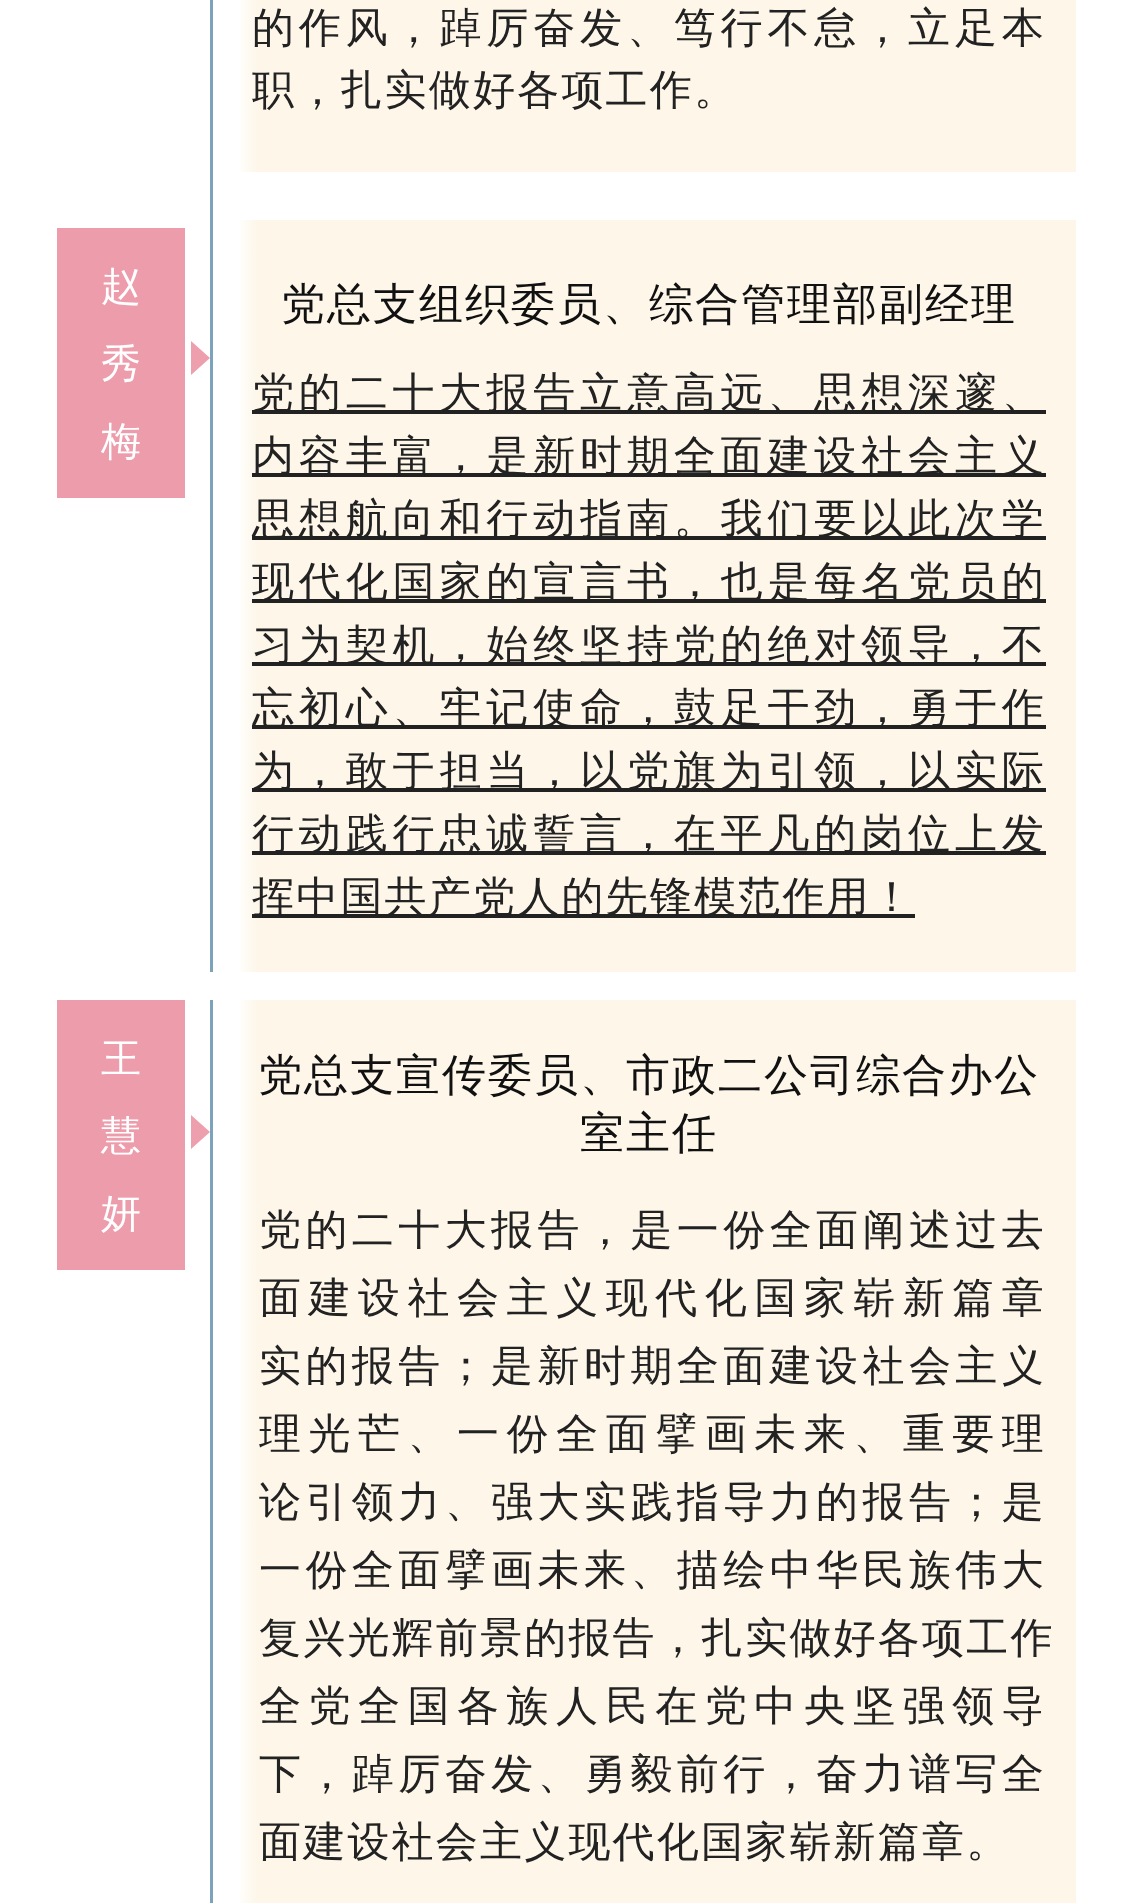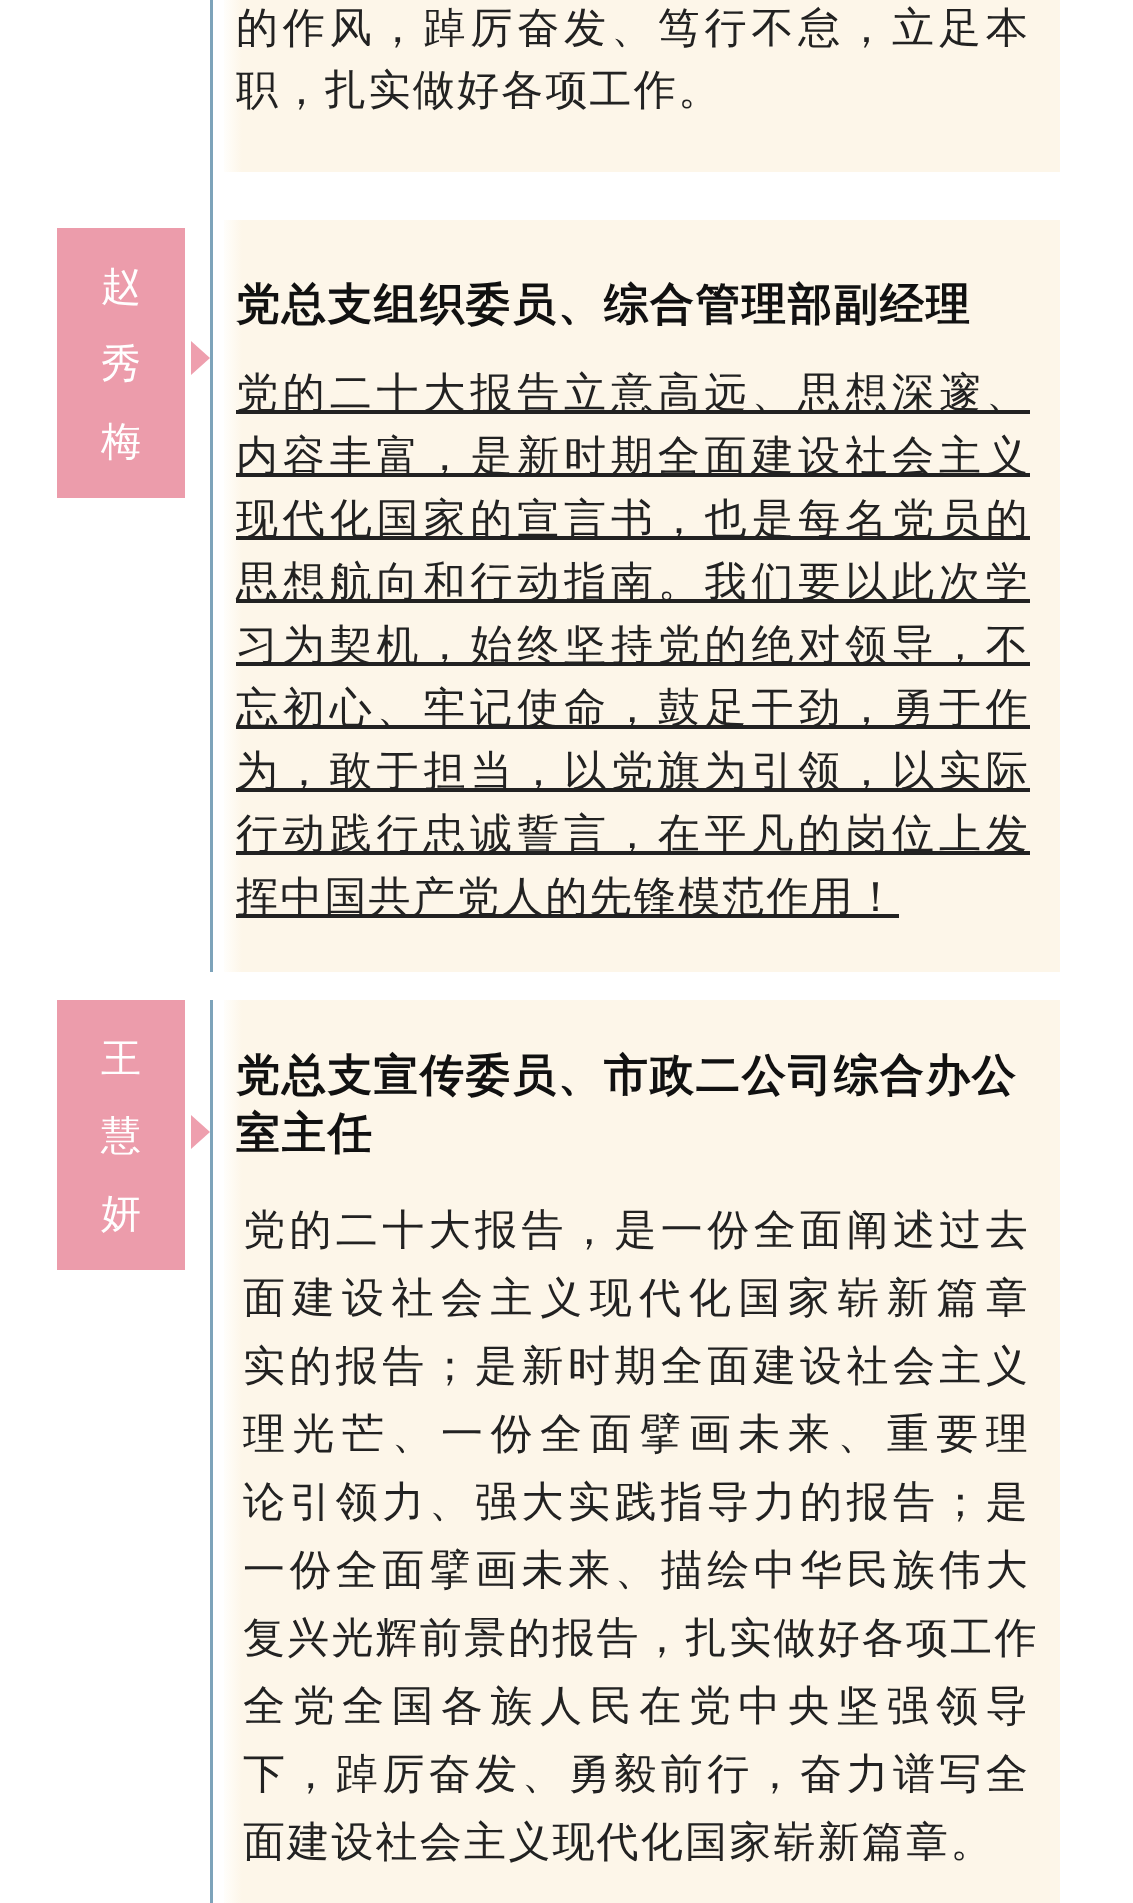--- a/index.html
+++ b/index.html
@@ -3,21 +3,21 @@
 <meta charset="utf-8">
 <style>
   html, body { margin:0; padding:0; }
   body {
     width:1133px; height:1903px; position:relative;
     background:#ffffff; overflow:hidden;
     font-family:"Liberation Sans","DejaVu Sans",sans-serif;
   }
   
   .cream-card {
-    position:absolute; left:224px; width:836px;
+    position:absolute; left:240px; width:836px;
     background:linear-gradient(90deg, #fffefb 0px, #fdf6e9 18px);
   }
   #intro-card   { top:0;      height:172px; }
   #content-1    { top:220px;  height:752px; }
   #content-2    { top:1000px; height:903px; }
 
   
   .vline { position:absolute; left:210px; width:3px; background:#7da3ba; }
   #vline-a { top:0;      height:972px; }
   #vline-b { top:1000px; height:903px; }
@@ -38,21 +38,21 @@
     border-left:19px solid #ee9fae;
     border-top:17px solid transparent;
     border-bottom:17px solid transparent;
   }
   #arrow-1 { top:341px; }
   #arrow-2 { top:1115px; }
 
   
   .role-title {
     position:absolute; left:12px; right:30px;
-    font-weight:bold; font-size:44px; color:#111111; letter-spacing:2px;
+    font-weight:normal; font-size:44px; color:#111111; letter-spacing:2px;text-align:center;
   }
   #content-1 .role-title { top:58px; line-height:52px; }
   #content-2 .role-title { top:46px; line-height:58px; }
   .title-line { white-space:nowrap; }
 
   .body-lines {
     position:absolute; left:12px; right:30px;
     font-size:42px; color:#222222;
   }
   #intro-card .body-lines { top:-3px; }
@@ -88,22 +88,22 @@
 </div>
 <div id="arrow-1" class="tag-arrow"></div>
 
 <div id="content-1" class="cream-card">
   <div class="role-title">
     <div class="title-line">党总支组织委员、综合管理部副经理</div>
   </div>
   <div class="body-lines">
     <div class="text-line">党的二十大报告立意高远、思想深邃、</div>
     <div class="text-line">内容丰富，是新时期全面建设社会主义</div>
+    <div class="text-line">思想航向和行动指南。我们要以此次学</div>
     <div class="text-line">现代化国家的宣言书，也是每名党员的</div>
-    <div class="text-line">思想航向和行动指南。我们要以此次学</div>
     <div class="text-line">习为契机，始终坚持党的绝对领导，不</div>
     <div class="text-line">忘初心、牢记使命，鼓足干劲，勇于作</div>
     <div class="text-line">为，敢于担当，以党旗为引领，以实际</div>
     <div class="text-line">行动践行忠诚誓言，在平凡的岗位上发</div>
     <div class="text-line last">挥中国共产党人的先锋模范作用！</div>
   </div>
 </div>
 
 <div id="name-2" class="name-tag">
   <span class="name-char">王</span>

